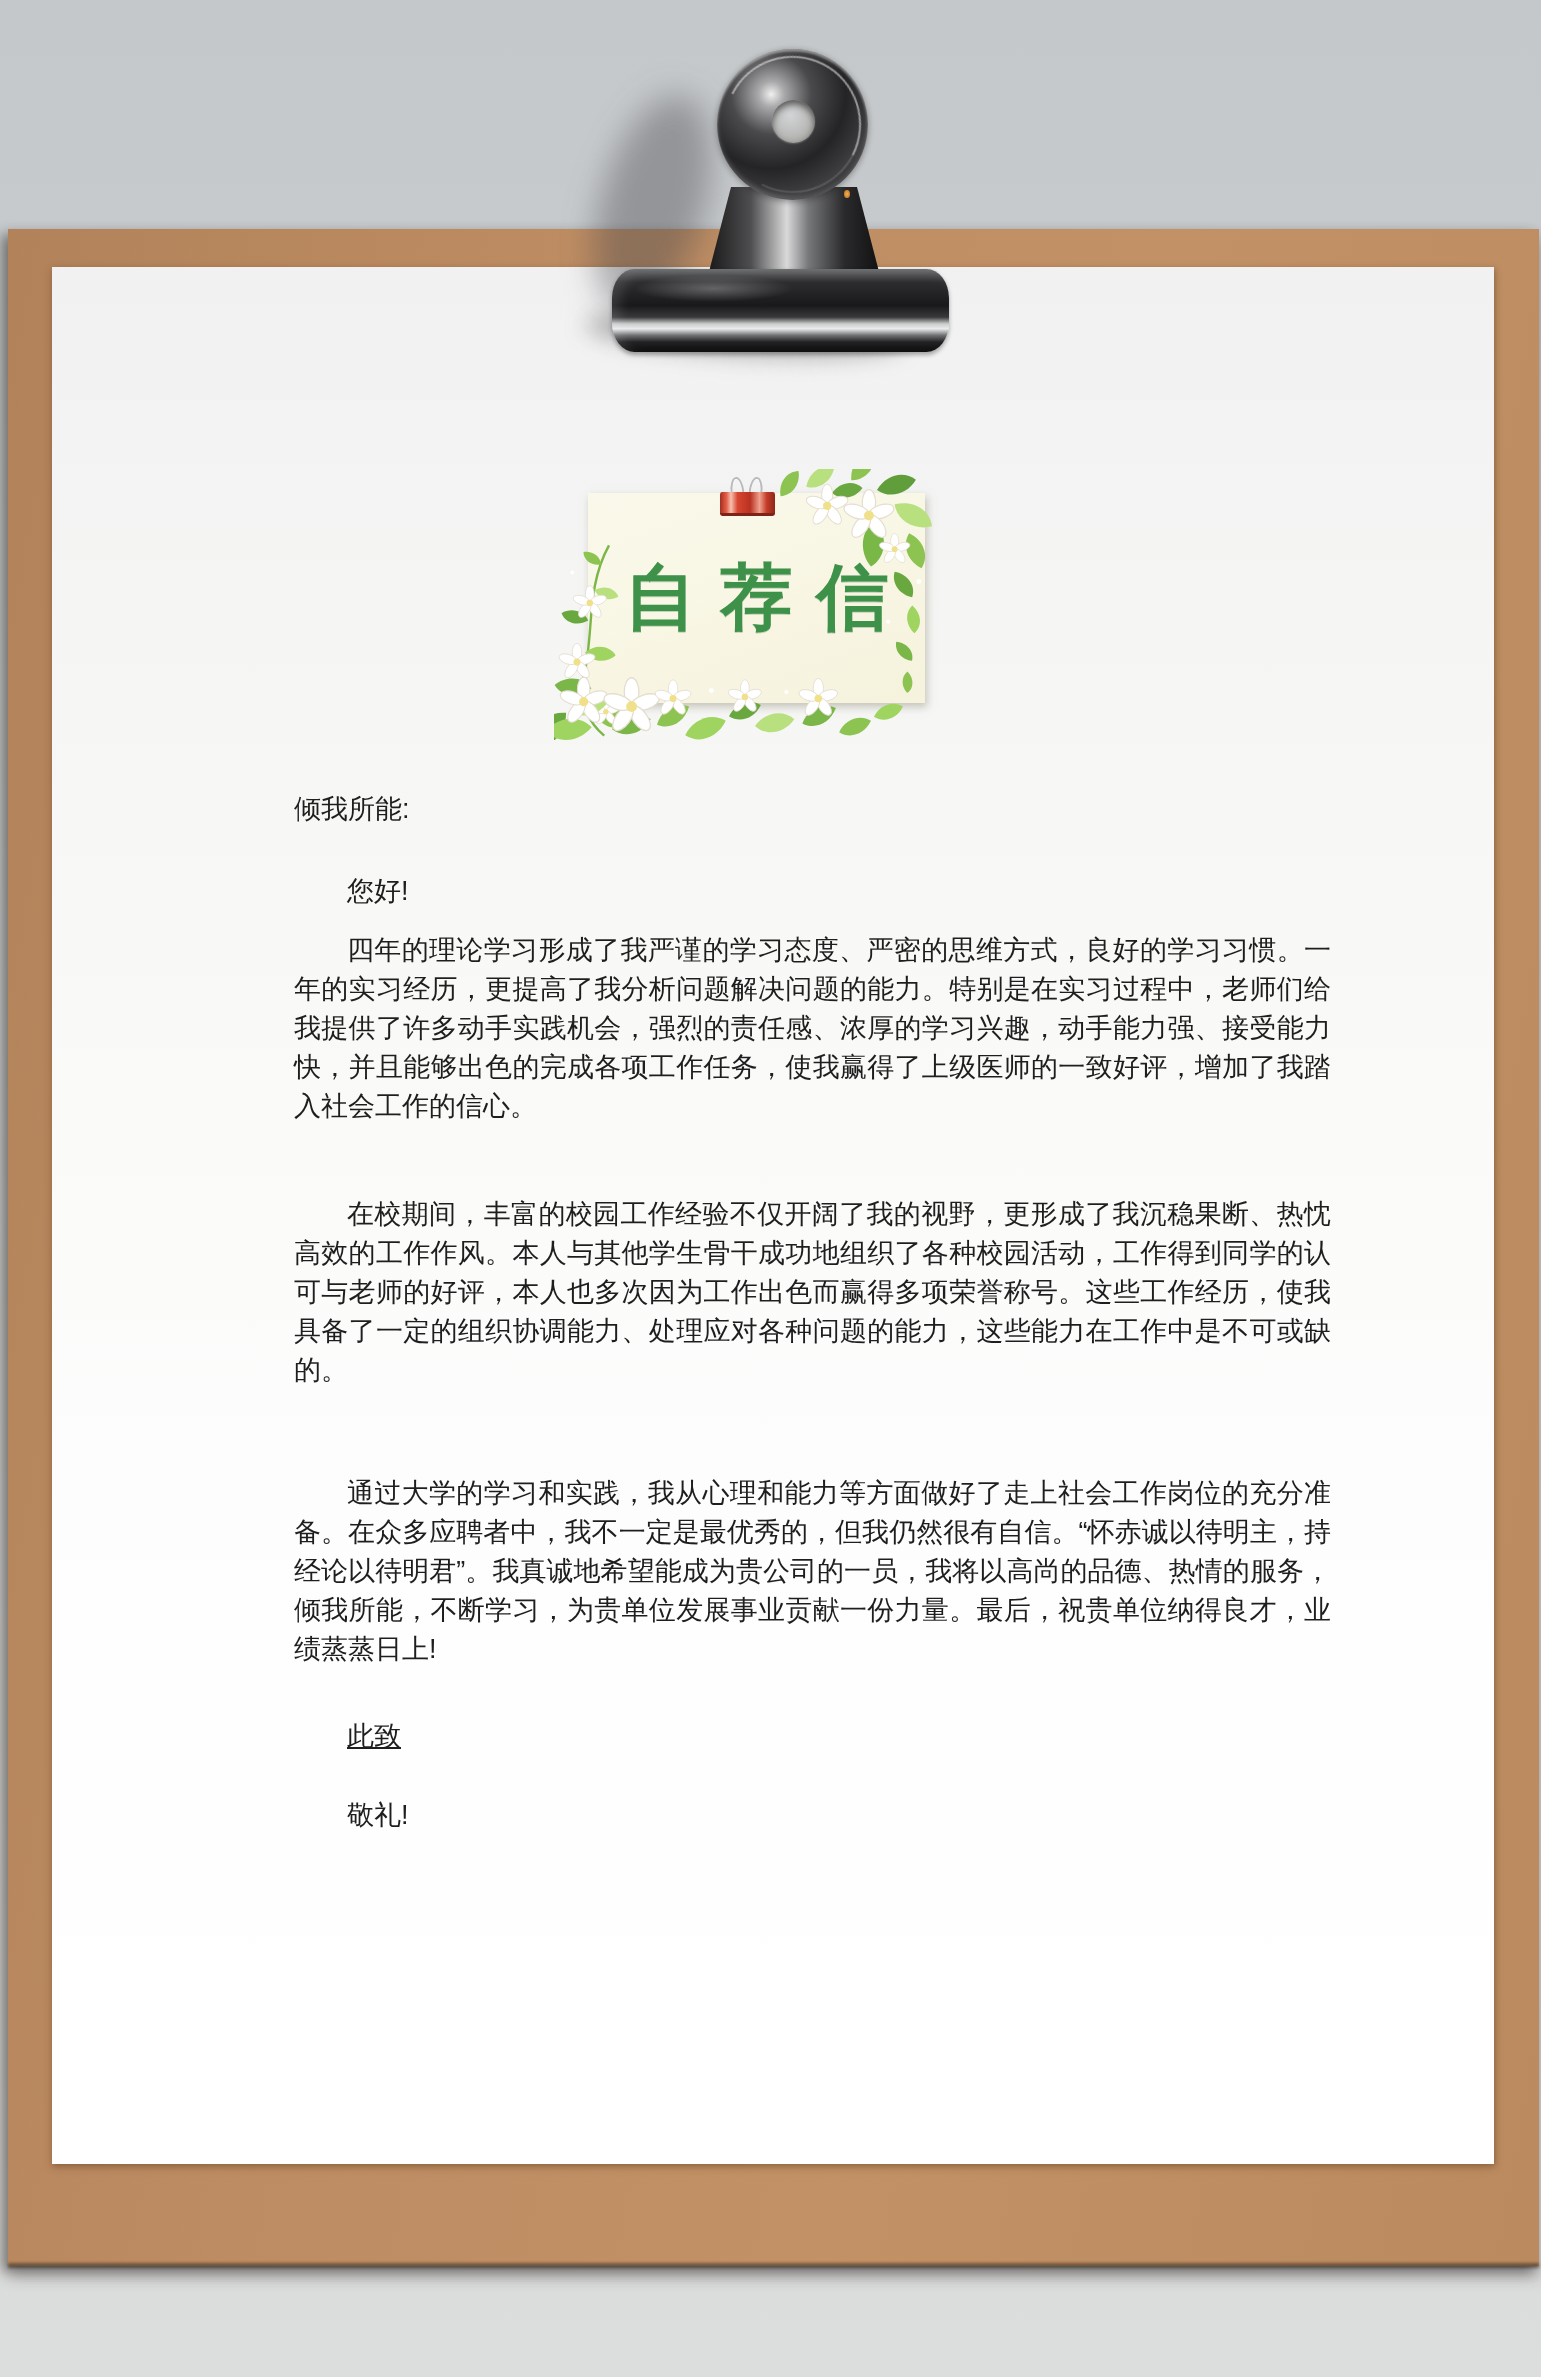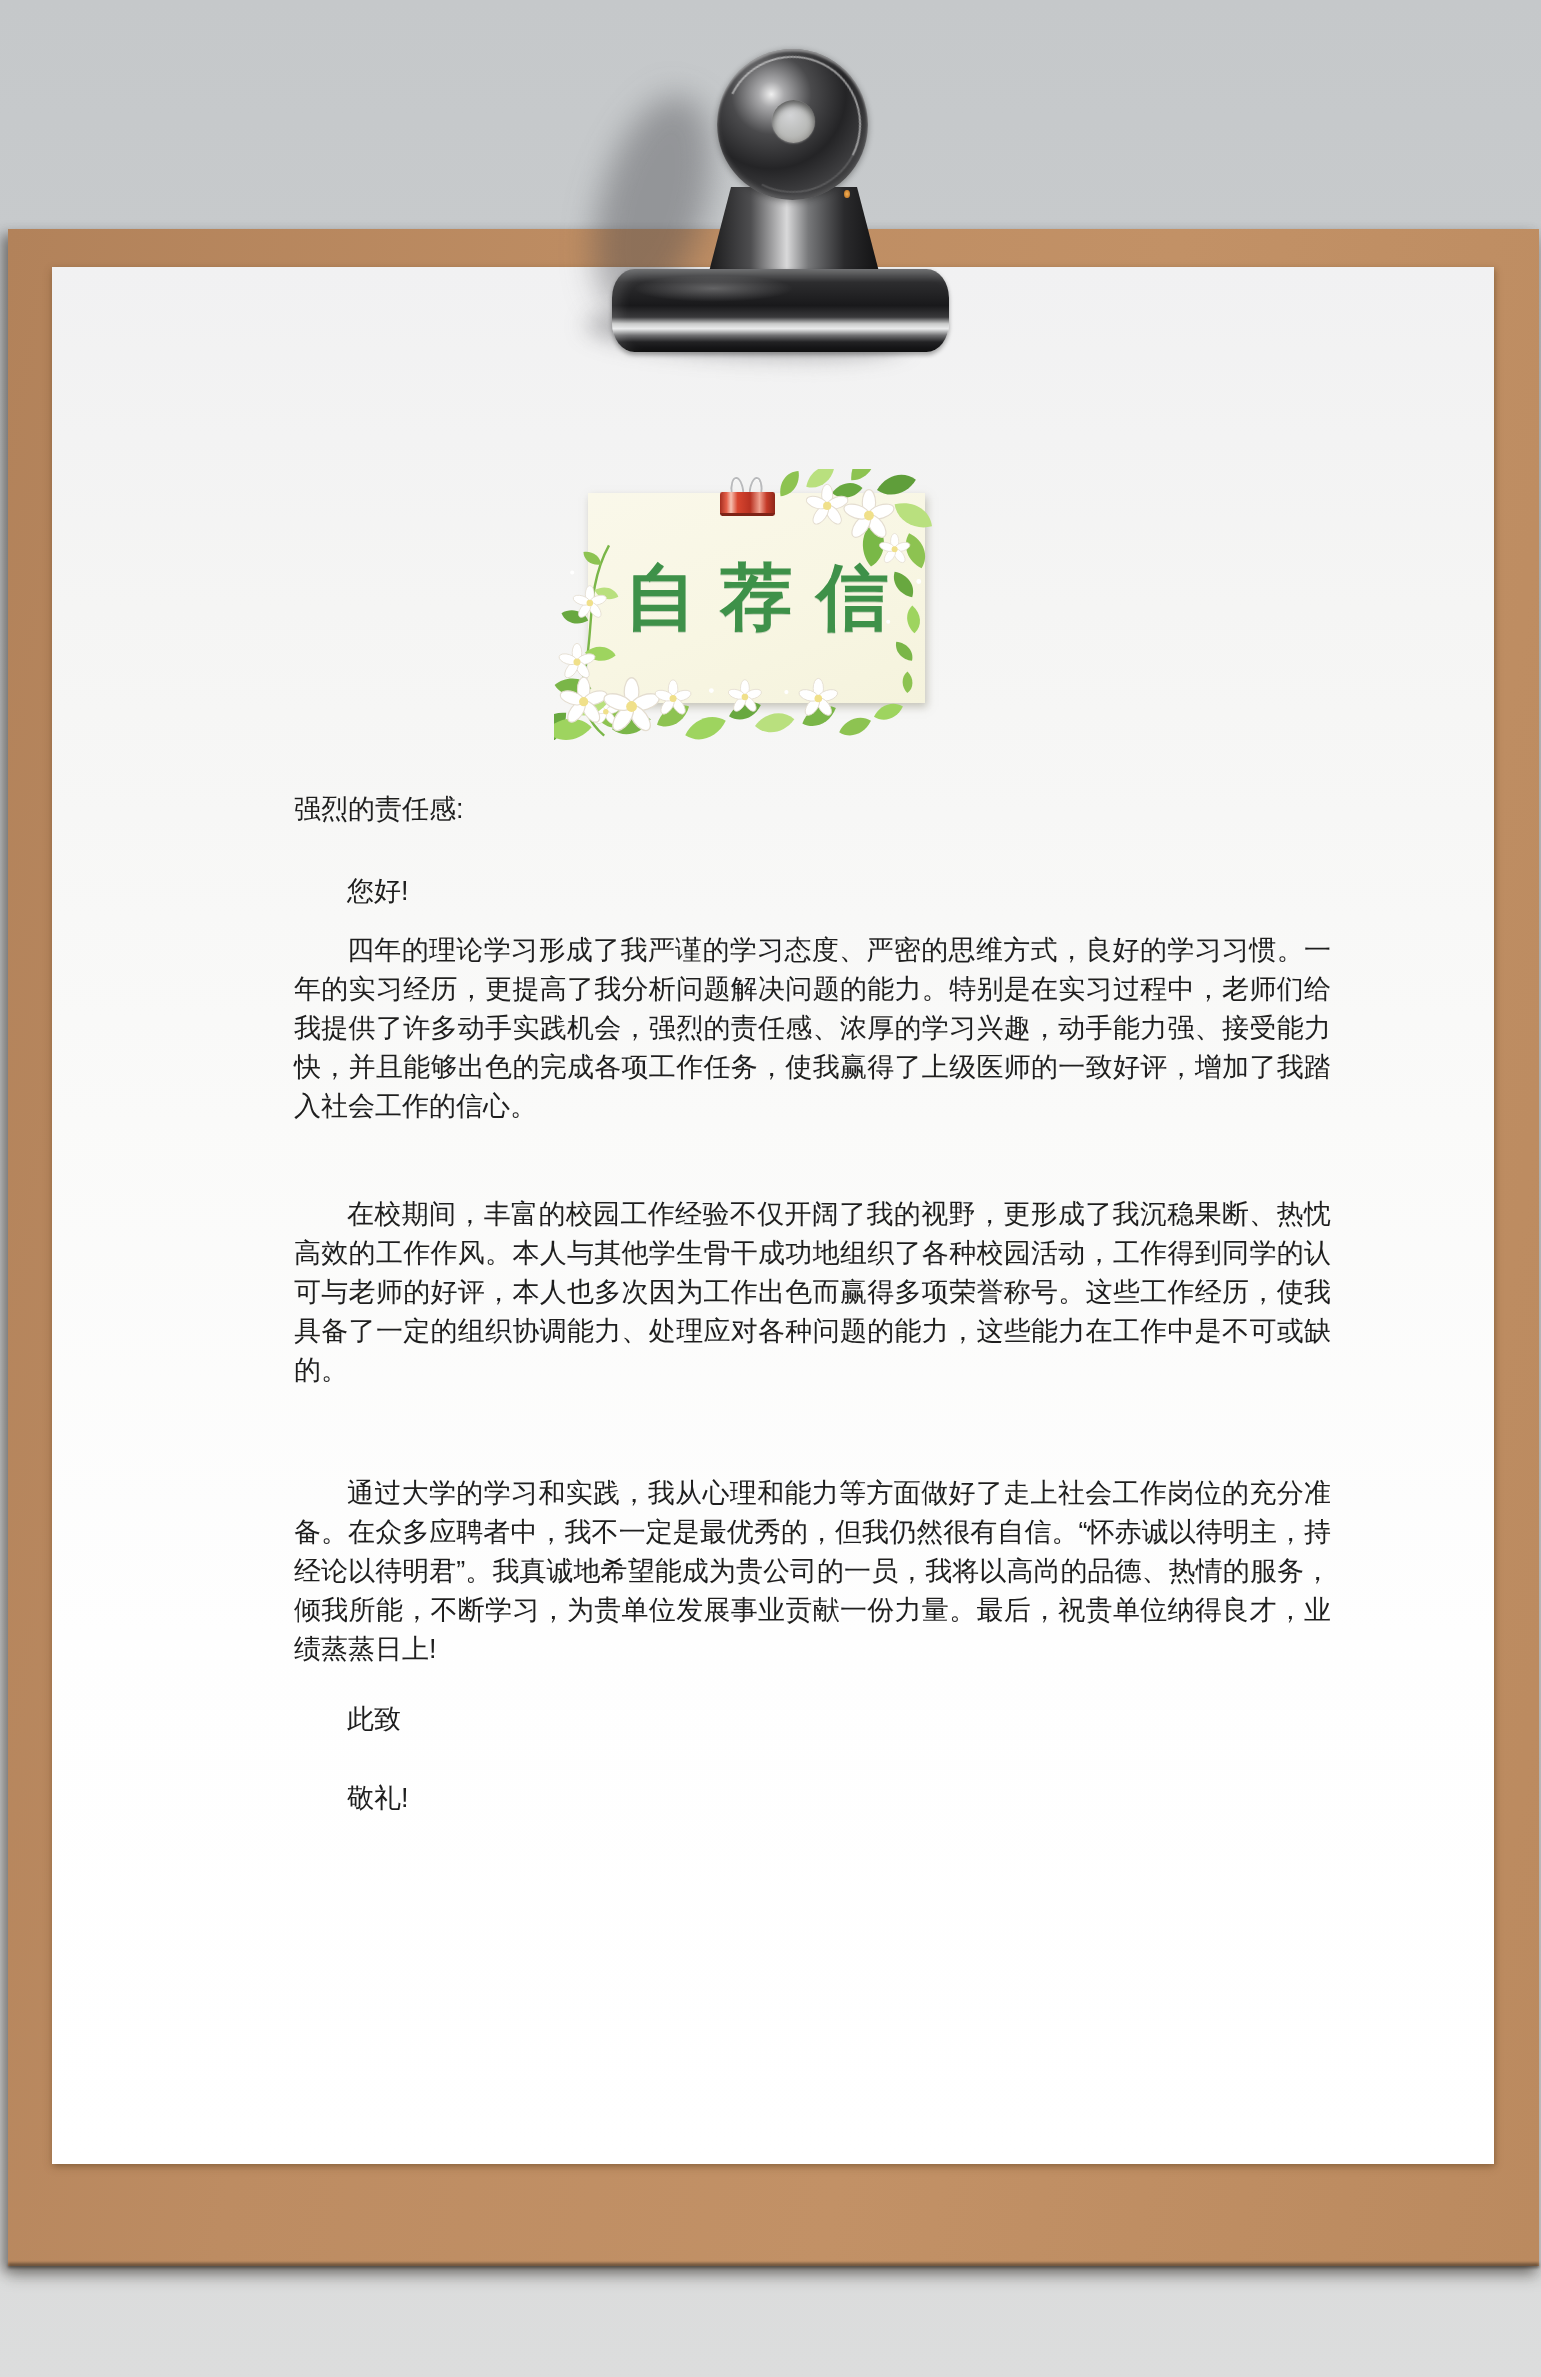--- a/index.html
+++ b/index.html
@@ -45,21 +45,21 @@
 
   
   .letter { position:absolute; left:242px; top:523px; width:1037px;
     font-size:27px; line-height:39px; color:#1e1e1e; }
   .letter p { text-align:justify; text-indent:53px; word-break:break-word; }
   .greeting { padding-left:53px; margin-top:43px; }
   .intro { margin-top:1.6px; }
   .p1 { margin-top:20px; }
   .p2 { margin-top:69px; }
   .p3 { margin-top:84px; }
-  .close1 { padding-left:53px; margin-top:31px; }
+  .close1 { padding-left:53px; margin-top:48px;text-decoration:underline; }
   .close2 { padding-left:53px; margin-top:40px; }
   .sig { margin-top:6.4px; margin-left:767px; line-height:41px; }
 
   
   .clip { position:absolute; left:598px; top:28px; width:377px; height:337px; }
   .sh-circle { position:absolute; left:3.2px; top:64px; width:104px; height:225px;
     background:rgba(70,70,76,.40); border-radius:50%; filter:blur(16px); transform:rotate(16deg); }
   .sh-bar { position:absolute; left:-13px; top:283px; width:321px; height:45px;
     background:rgba(70,70,76,.38); border-radius:50%; filter:blur(11.2px); transform:rotate(3deg); }
   .clip-ring { position:absolute; left:215px; top:138px; width:21px; height:24px;
@@ -176,21 +176,21 @@
     <div class="mini-clip">
       <span class="wire w1"></span>
       <span class="wire w2"></span>
       <span class="mbody"></span>
     </div>
 
     <div class="banner-title">自荐信</div>
   </div>
 
   <div class="letter">
-    <div class="salutation">强烈的责任感:</div>
+    <div class="salutation">倾我所能:</div>
     <div class="greeting">您好!</div>
     <p class="p1">四年的理论学习形成了我严谨的学习态度、严密的思维方式，良好的学习习惯。一年的实习经历，更提高了我分析问题解决问题的能力。特别是在实习过程中，老师们给我提供了许多动手实践机会，强烈的责任感、浓厚的学习兴趣，动手能力强、接受能力快，并且能够出色的完成各项工作任务，使我赢得了上级医师的一致好评，增加了我踏入社会工作的信心。</p>
     <p class="p2">在校期间，丰富的校园工作经验不仅开阔了我的视野，更形成了我沉稳果断、热忱高效的工作作风。本人与其他学生骨干成功地组织了各种校园活动，工作得到同学的认可与老师的好评，本人也多次因为工作出色而赢得多项荣誉称号。这些工作经历，使我具备了一定的组织协调能力、处理应对各种问题的能力，这些能力在工作中是不可或缺的。</p>
     <p class="p3">通过大学的学习和实践，我从心理和能力等方面做好了走上社会工作岗位的充分准备。在众多应聘者中，我不一定是最优秀的，但我仍然很有自信。“怀赤诚以待明主，持经论以待明君”。我真诚地希望能成为贵公司的一员，我将以高尚的品德、热情的服务，倾我所能，不断学习，为贵单位发展事业贡献一份力量。最后，祝贵单位纳得良才，业绩蒸蒸日上!</p>
     <div class="close1">此致</div>
     <div class="close2">敬礼!</div>
   </div>
 </div>
 
 <div class="clip">

